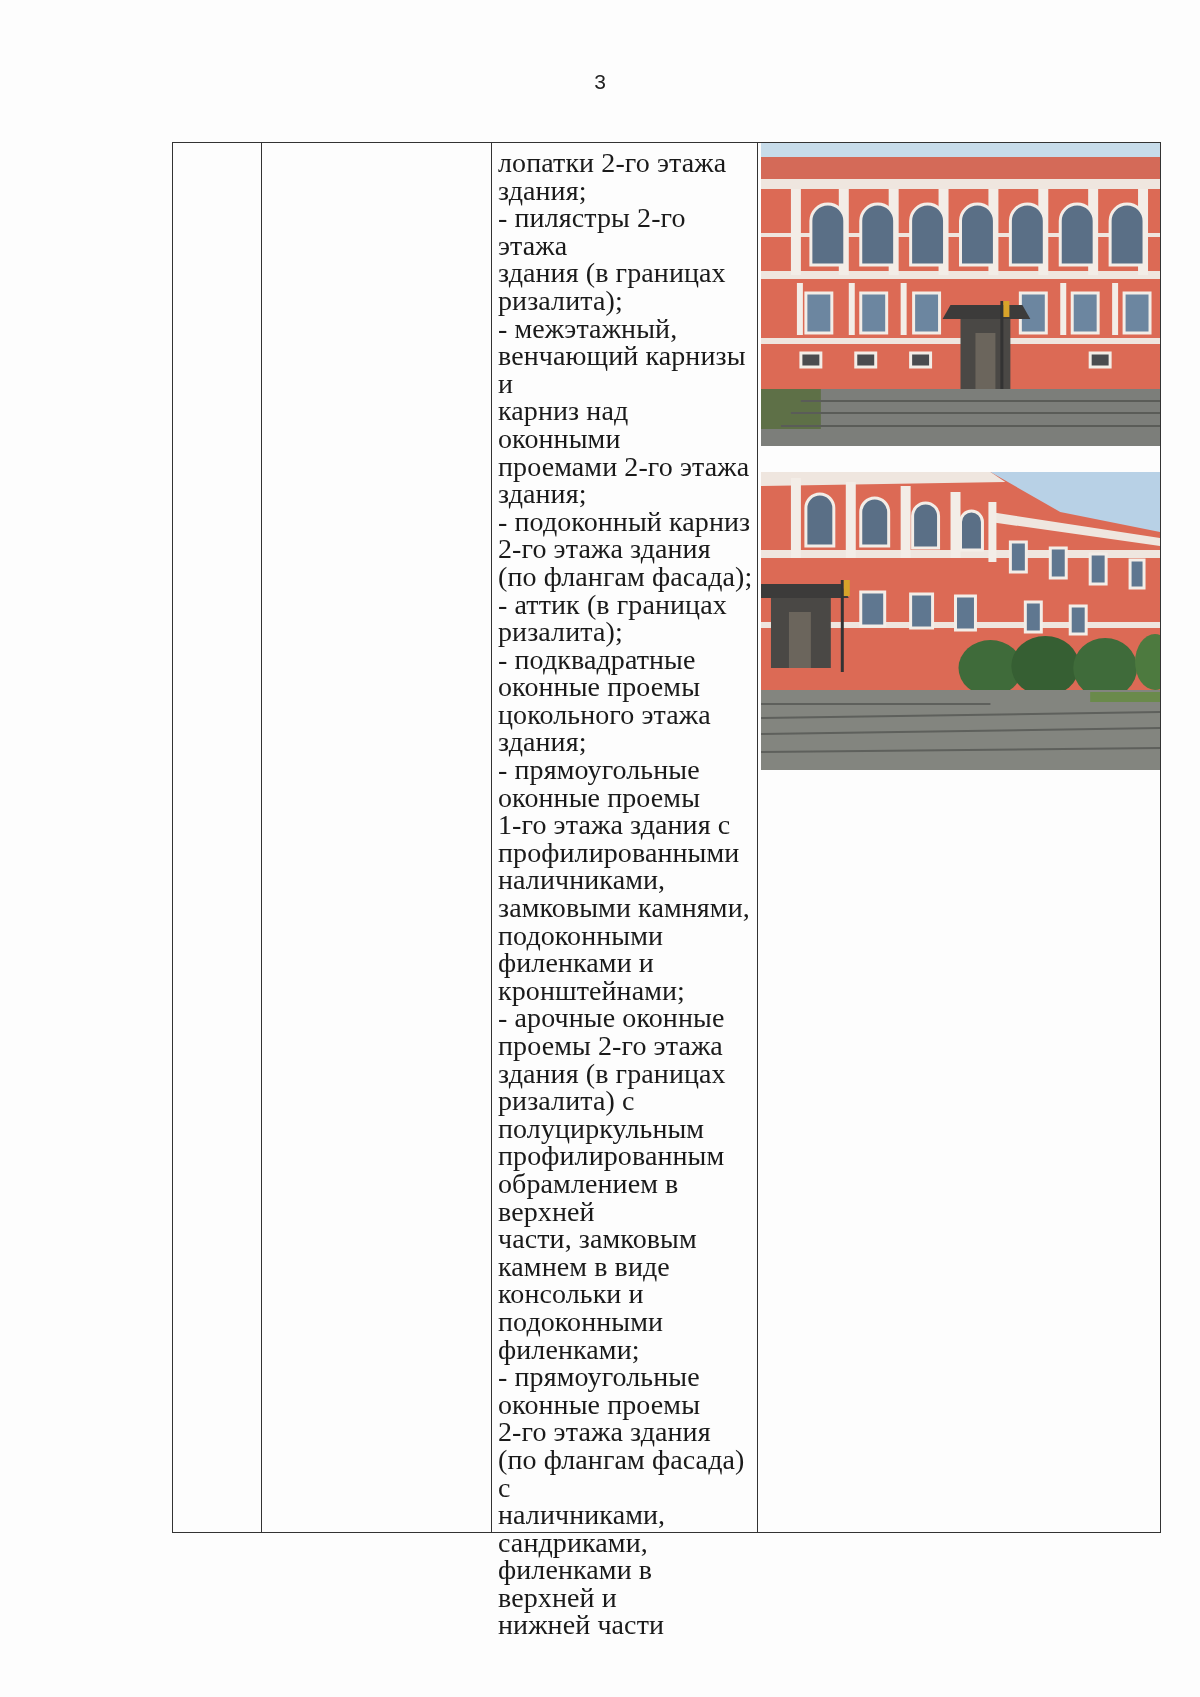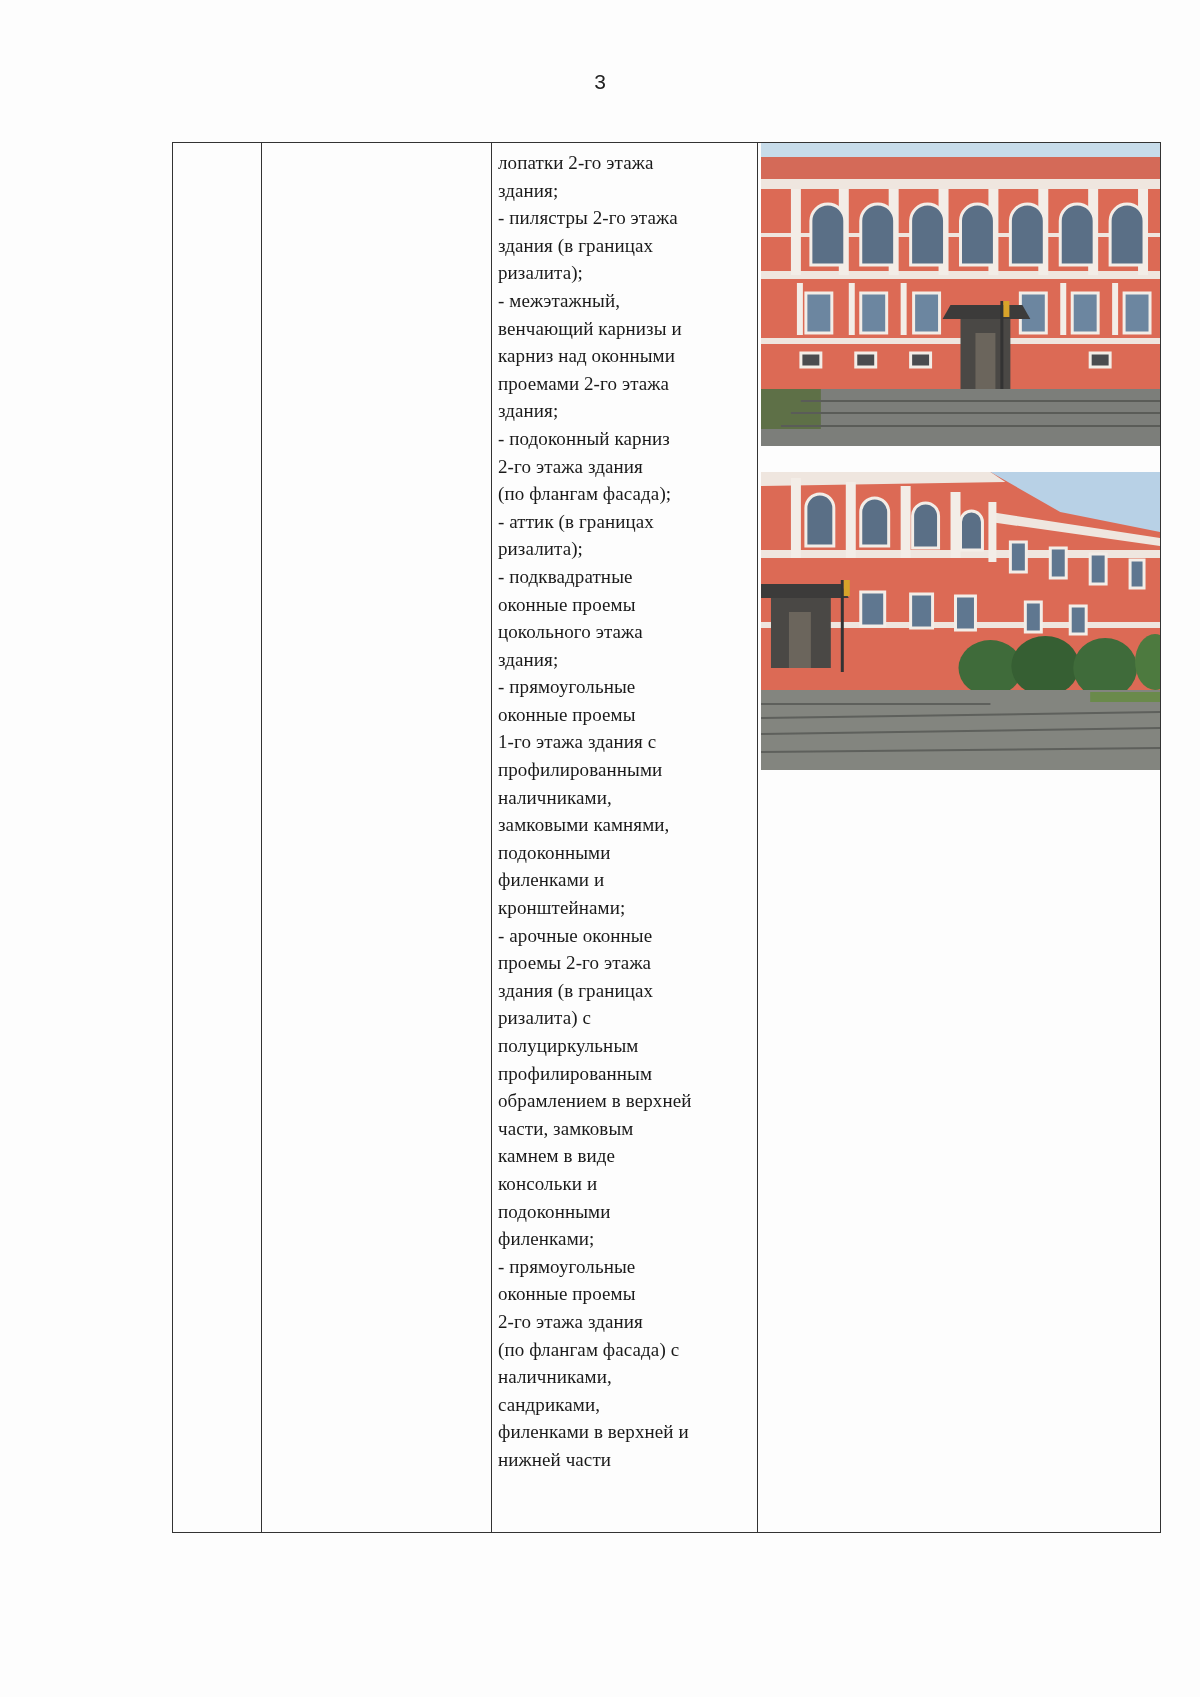--- a/index.html
+++ b/index.html
@@ -15,21 +15,21 @@
     font-family: "Liberation Sans", "DejaVu Sans", sans-serif; color: #222;
   }
   .table {
     position: absolute; left: 172px; top: 142px;
     width: 989px; height: 1391px;
     border: 1.5px solid #333; box-sizing: border-box;
   }
   .vline { position: absolute; top: 0; bottom: 0; width: 0; border-left: 1.3px solid #333; }
   .col-text {
     position: absolute; left: 325px; top: 6px; width: 255px;
-    font-size: 19px; line-height: 27.6px; white-space: pre-line;
+    font-size: 28px; line-height: 27.6px; white-space: pre-line;
     letter-spacing: 0.1px;
   }
   .photo {
     position: absolute; left: 588px; width: 399px; overflow: hidden;
   }
   .photo svg { display: block; width: 100%; height: 100%; }
 </style>
 </head>
 <body>
 

